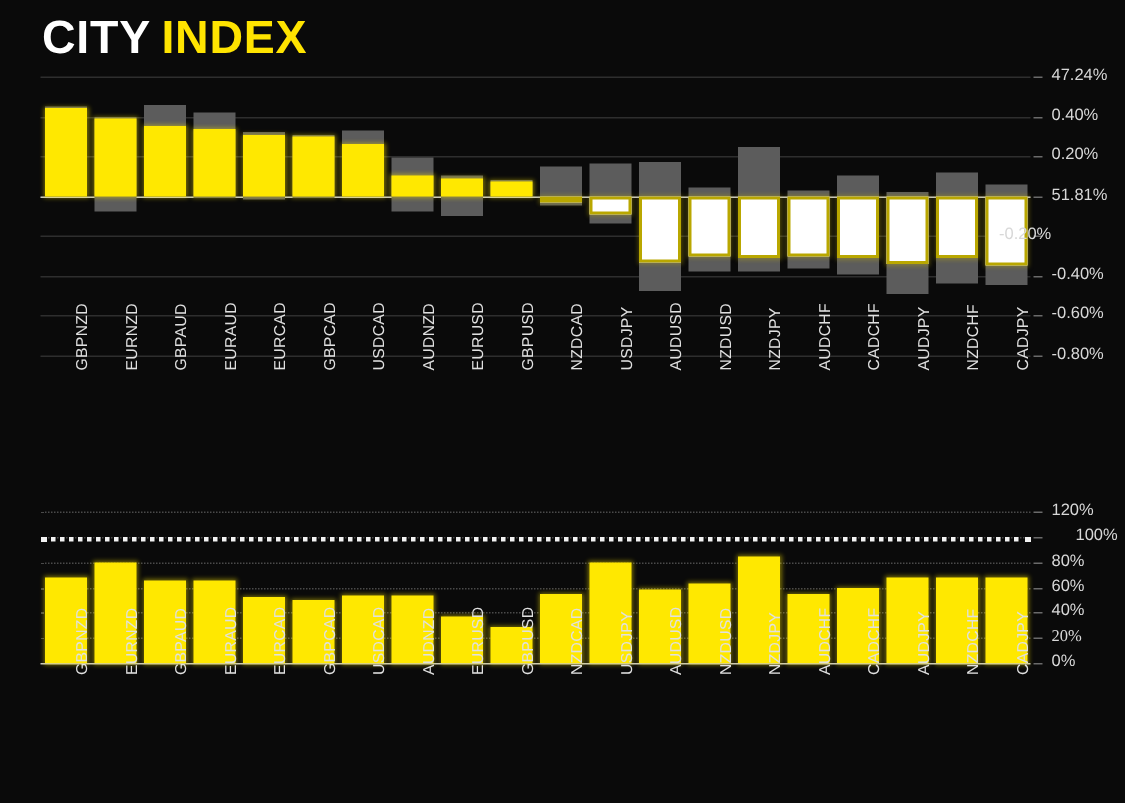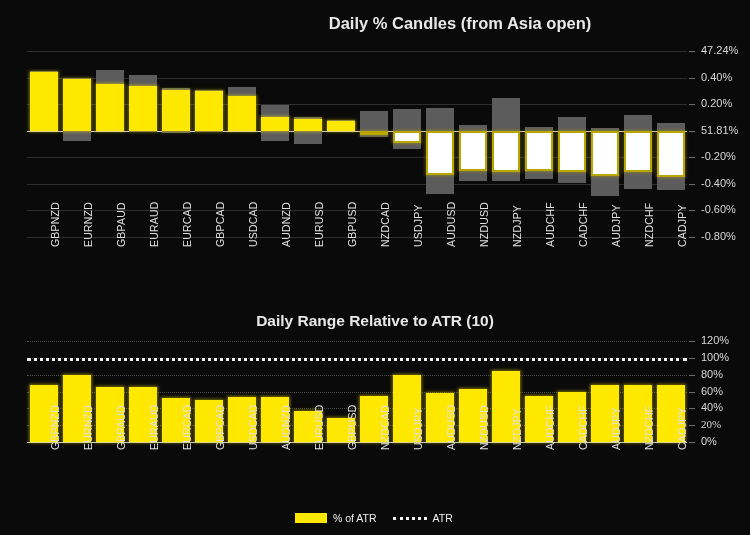--- a/index.html
+++ b/index.html
@@ -198,21 +198,23 @@
     color: #e8e8e8;
     white-space: nowrap;
   }
 </style>
 </head>
 <body>
 
 <div id="root">
 
   <div class="header">
-    <div class="chart1-title">Daily % Candles (from Asia open)</div>
+    <div class="logo">
+      <span class="city">CITY</span><span class="index">INDEX</span>
+    </div>
   </div>
 
   <div class="plot" id="plot1" style="left:27px; top:51px; width:660px; height:186px;">
     <div class="plot-area" id="plot1-area">
         <div class="gridline" style="top: 0px;"></div>
         <div class="gridline" style="top: 26.5714px;"></div>
         <div class="gridline" style="top: 53.1429px;"></div>
         <div class="gridline" style="top: 79.7143px;"></div>
         <div class="gridline" style="top: 106.286px;"></div>
         <div class="gridline" style="top: 132.857px;"></div>
@@ -304,21 +306,21 @@
   <div id="plot1-yaxis">
       <div class="tick-dash" style="left: 689px; top: 51px;"></div>
       <div class="axis-label" style="left: 701px; top: 44px;">47.24%</div>
       <div class="tick-dash" style="left: 689px; top: 77.5714px;"></div>
       <div class="axis-label" style="left: 701px; top: 70.5714px;">0.40%</div>
       <div class="tick-dash" style="left: 689px; top: 104.143px;"></div>
       <div class="axis-label" style="left: 701px; top: 97.1429px;">0.20%</div>
       <div class="tick-dash" style="left: 689px; top: 130.714px;"></div>
       <div class="axis-label" style="left: 701px; top: 123.714px;">51.81%</div>
       <div class="tick-dash" style="left: 689px; top: 157.286px;"></div>
-      <div class="axis-label" style="left: 701px; top: 150.286px; text-align: center;">-0.20%</div>
+      <div class="axis-label" style="left: 666px; top: 150.286px; text-align: center;">-0.20%</div>
       <div class="tick-dash" style="left: 689px; top: 183.857px;"></div>
       <div class="axis-label" style="left: 701px; top: 176.857px;">-0.40%</div>
       <div class="tick-dash" style="left: 689px; top: 210.429px;"></div>
       <div class="axis-label" style="left: 701px; top: 203.429px;">-0.60%</div>
       <div class="tick-dash" style="left: 689px; top: 237px;"></div>
       <div class="axis-label" style="left: 701px; top: 230px;">-0.80%</div>
     </div>
   <div id="plot1-cats">
       <div class="cat-label" style="left: 48.5px; top: 247px;">GBPNZD</div>
       <div class="cat-label" style="left: 81.5px; top: 247px;">EURNZD</div>
@@ -336,21 +338,20 @@
       <div class="cat-label" style="left: 477.5px; top: 247px;">NZDUSD</div>
       <div class="cat-label" style="left: 510.5px; top: 247px;">NZDJPY</div>
       <div class="cat-label" style="left: 543.5px; top: 247px;">AUDCHF</div>
       <div class="cat-label" style="left: 576.5px; top: 247px;">CADCHF</div>
       <div class="cat-label" style="left: 609.5px; top: 247px;">AUDJPY</div>
       <div class="cat-label" style="left: 642.5px; top: 247px;">NZDCHF</div>
       <div class="cat-label" style="left: 675.5px; top: 247px;">CADJPY</div>
     </div>
 
 
-  <div class="chart2-title">Daily Range Relative to ATR (10)</div>
 
   <div class="plot" id="plot2" style="left:27px; top:341px; width:660px; height:101px;">
     <div class="plot-area" id="plot2-area">
         <div class="gridline dotted" style="top: 0px;"></div>
         <div class="gridline dotted" style="top: 16.8333px;"></div>
         <div class="gridline dotted" style="top: 33.6667px;"></div>
         <div class="gridline dotted" style="top: 50.5px;"></div>
         <div class="gridline dotted" style="top: 67.3333px;"></div>
         <div class="gridline dotted" style="top: 84.1667px;"></div>
         <div class="zeroline" style="top: 101px;"></div>
@@ -374,21 +375,21 @@
         <div class="atr-bar" style="left: 530.5px; width: 28px; height: 50.5px;"></div>
         <div class="atr-bar" style="left: 563.5px; width: 28px; height: 57.2333px;"></div>
         <div class="atr-bar" style="left: 596.5px; width: 28px; height: 57.2333px;"></div>
         <div class="atr-bar" style="left: 629.5px; width: 28px; height: 57.2333px;"></div>
       </div>
   </div>
   <div id="plot2-yaxis">
       <div class="tick-dash" style="left: 689px; top: 341px;"></div>
       <div class="axis-label" style="left: 701px; top: 334px;">120%</div>
       <div class="tick-dash" style="left: 689px; top: 357.833px;"></div>
-      <div class="axis-label" style="left: 701px; top: 350.833px; text-align: right;">100%</div>
+      <div class="axis-label" style="left: 717px; top: 350.833px; text-align: right;">100%</div>
       <div class="tick-dash" style="left: 689px; top: 374.667px;"></div>
       <div class="axis-label" style="left: 701px; top: 367.667px;">80%</div>
       <div class="tick-dash" style="left: 689px; top: 391.5px;"></div>
       <div class="axis-label" style="left: 701px; top: 384.5px;">60%</div>
       <div class="tick-dash" style="left: 689px; top: 408.333px;"></div>
       <div class="axis-label" style="left: 701px; top: 401.333px;">40%</div>
       <div class="tick-dash" style="left: 689px; top: 425.167px;"></div>
       <div class="axis-label" style="left: 701px; top: 418.167px; font-family: Liberation Serif, serif;">20%</div>
       <div class="tick-dash" style="left: 689px; top: 442px;"></div>
       <div class="axis-label" style="left: 701px; top: 435px;">0%</div>
@@ -409,24 +410,14 @@
       <div class="cat-label" style="left: 444.5px; top: 450px;">AUDUSD</div>
       <div class="cat-label" style="left: 477.5px; top: 450px;">NZDUSD</div>
       <div class="cat-label" style="left: 510.5px; top: 450px;">NZDJPY</div>
       <div class="cat-label" style="left: 543.5px; top: 450px;">AUDCHF</div>
       <div class="cat-label" style="left: 576.5px; top: 450px;">CADCHF</div>
       <div class="cat-label" style="left: 609.5px; top: 450px;">AUDJPY</div>
       <div class="cat-label" style="left: 642.5px; top: 450px;">NZDCHF</div>
       <div class="cat-label" style="left: 675.5px; top: 450px;">CADJPY</div>
     </div>
 
-  <div class="legend" id="legend2" style="left:295px; top:512px;">
-      <div class="legend-item">
-        <span class="swatch-wide" style="background: rgb(255, 232, 0);"></span>
-        <span>% of ATR</span>
-      </div>
-      <div class="legend-item">
-        <span class="swatch-dotted"></span>
-        <span>ATR</span>
-      </div>
-    </div>
 
 </div>
 
 </body></html>

